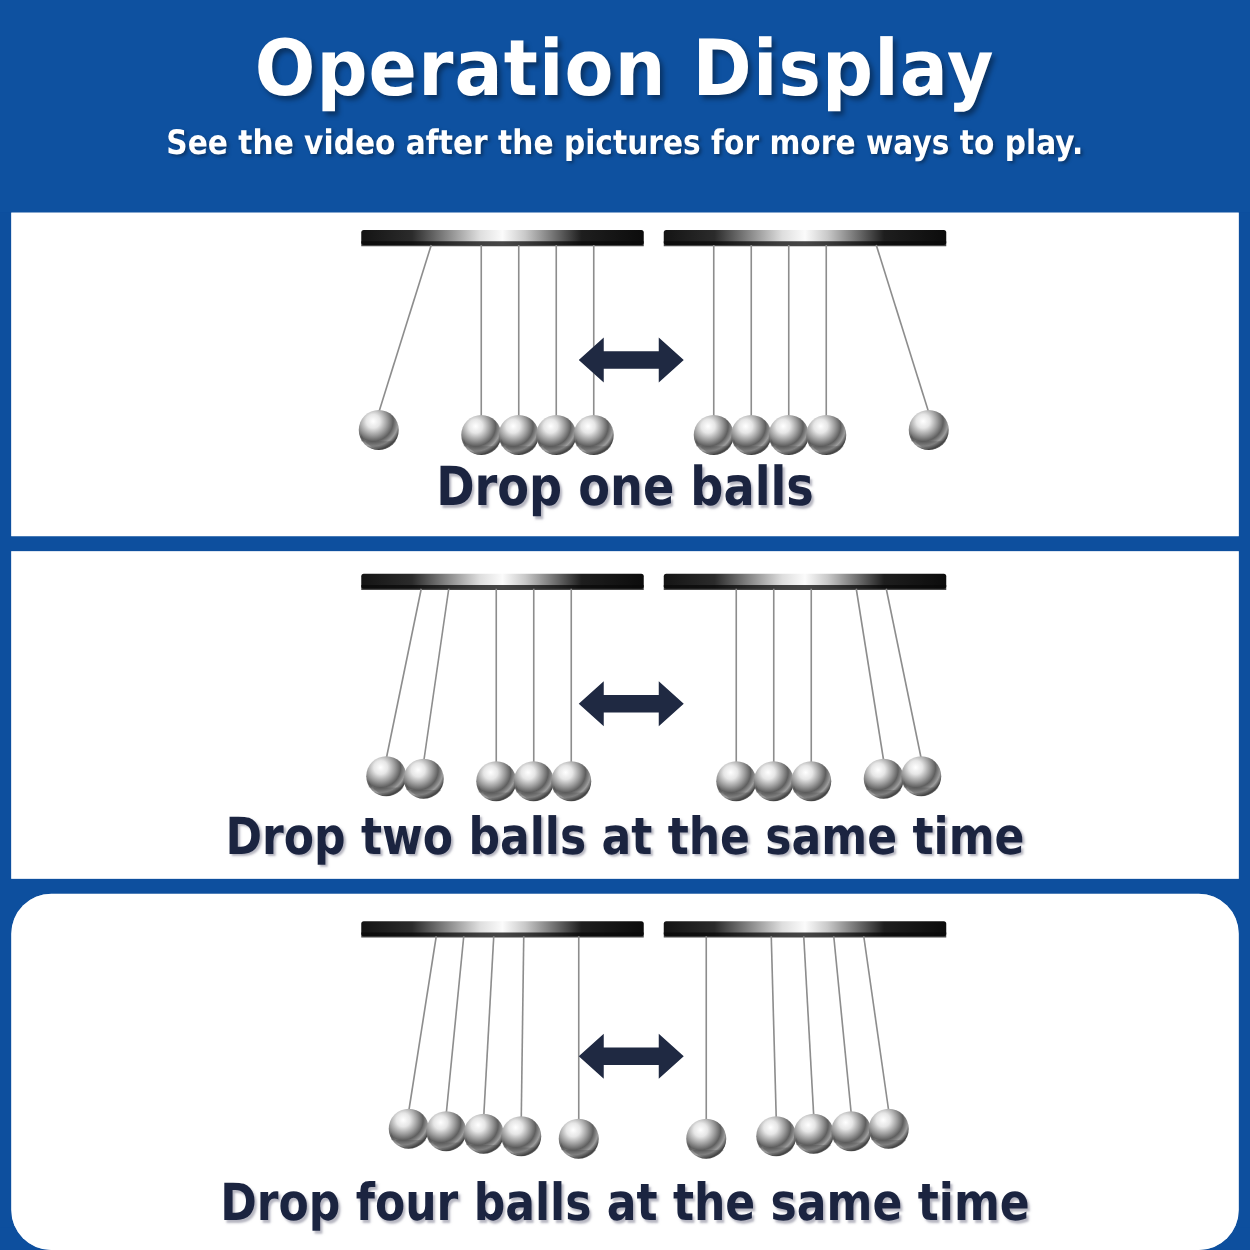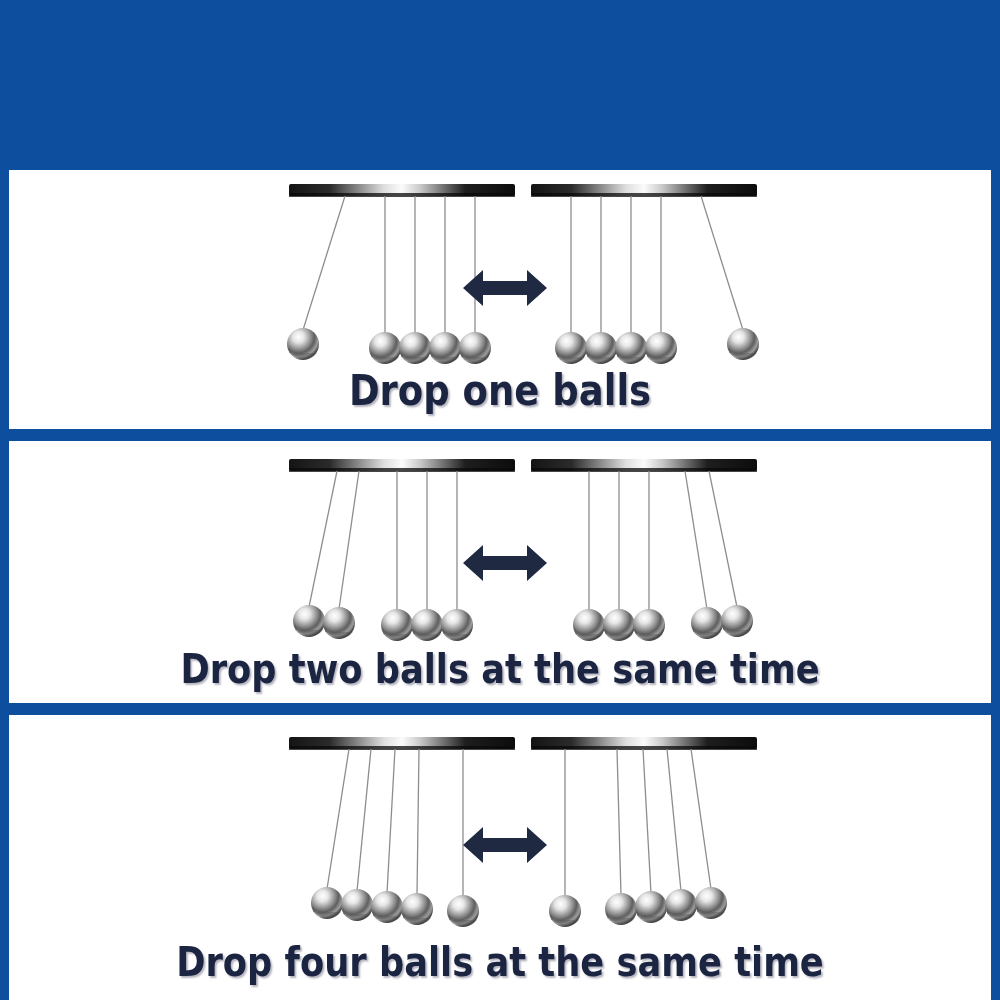--- a/index.html
+++ b/index.html
@@ -64,21 +64,21 @@
     position: relative;
     width: 982px;
     background: #ffffff;
     overflow: hidden;
     box-shadow: 0 0 0 1px rgba(255,255,255,0.55) inset;
   }
   .panel + .panel { margin-top: 12px; text-decoration: underline; }
 
   .panel-1 { height: 259px; }
   .panel-2 { height: 262px; }
-  .panel-3 { height: 285px; }
+  .panel-3 { height: 285px; border-radius: 32px; }
 
   
   .scene {
     position: absolute;
     left: 0; right: 0;
     top: 0;
     height: 100%;
   }
   .cradle {
     position: absolute;
@@ -107,20 +107,24 @@
   }
   .cap-1 { bottom: 14px; font-size: 43px; }
   .cap-2 { bottom: 10px; font-size: 41px; }
   .cap-3 { bottom: 14px; font-size: 41px; }
 </style>
 </head>
 <body>
 
 <div class="page">
 
+  <div class="header">
+    <div class="title">Operation Display</div>
+    <div class="subtitle">See the video after the pictures for more ways to play.</div>
+  </div>
 
   <div class="panels">
 
     <div class="panel panel-1">
       <div class="scene">
 
         <div class="cradle" style="left:278px;">
           <svg width="230" height="185" viewBox="0 0 230 185">
             <defs>
               <linearGradient id="barG1" x1="0" y1="0" x2="1" y2="0">

